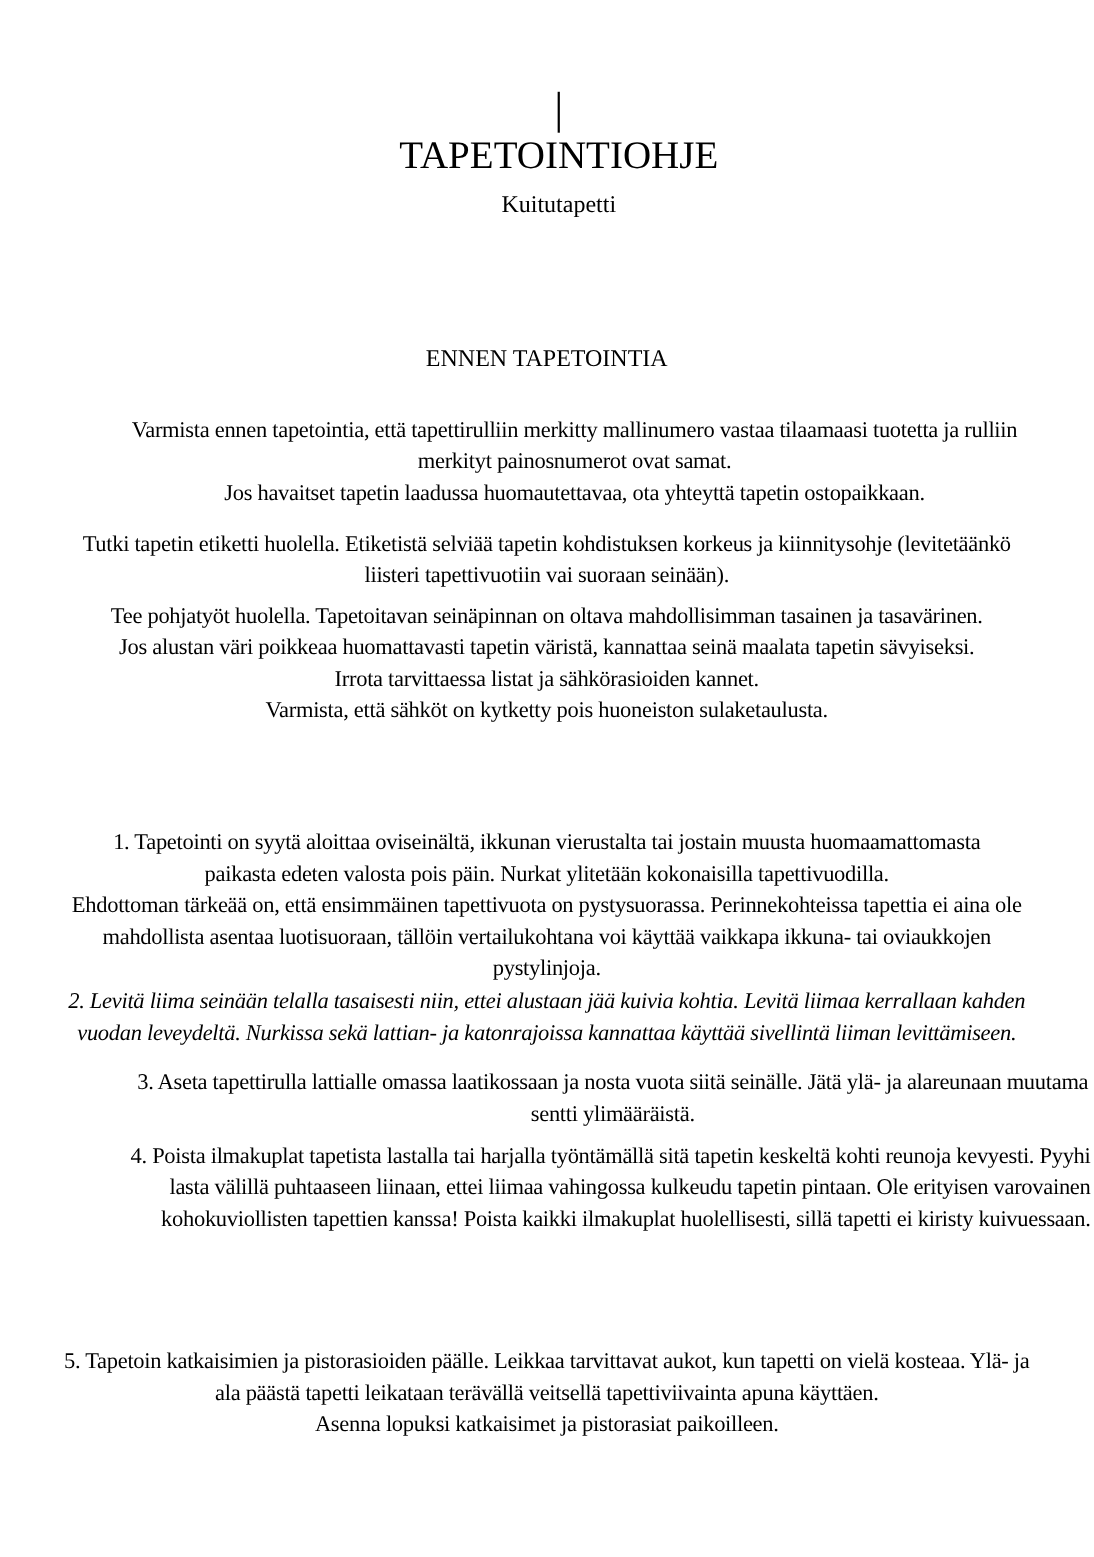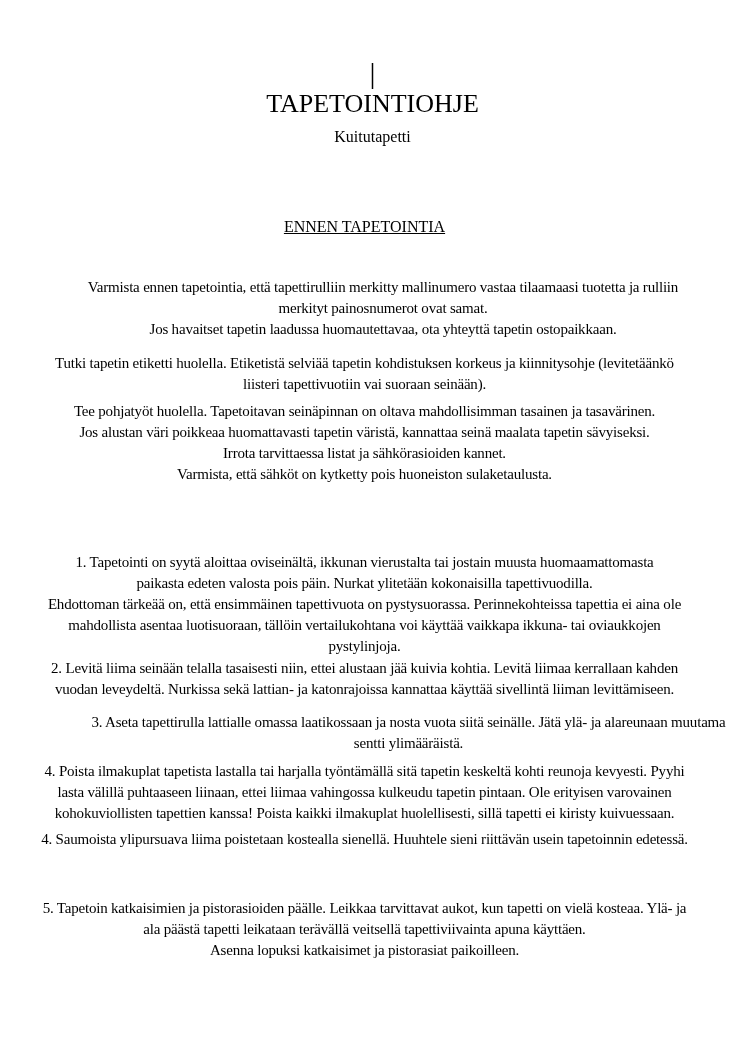--- a/index.html
+++ b/index.html
@@ -23,29 +23,29 @@
     font-size: 15px;
     line-height: 21px;
     letter-spacing: -0.2px;
   }
   
   .t-mark   { top: 58px;  left: 8px; font-size: 30px; line-height: 30px; letter-spacing: 0; }
   .t-title  { top: 88px;  left: 8px; font-size: 26px; line-height: 31px; letter-spacing: 0; font-weight: normal; margin: 0; }
   .t-sub    { top: 126px; left: 8px; font-size: 16px; line-height: 21px; letter-spacing: 0; }
 
   .heading  { font-size: 16px; letter-spacing: 0; font-weight: normal; margin: 0; }
-  .hd1  { top: 216px; text-decoration: underline; }
+  .hd1  { top: 229px; }
   .p1   { top: 262px; padding-left: 39px; }
   .p2   { top: 338px; }
   .p3   { top: 386px; }
   .hd2  { top: 497px; }
   .st1  { top: 537px; }
-  .st2  { top: 643px; }
+  .st2  { top: 643px; font-style: italic; }
   .st3  { top: 697px; margin-left: 44px; }
-  .st4  { top: 746px; }
+  .st4  { top: 746px; text-align: right; }
   .st4b { top: 814px; }
   .st5  { top: 851px; margin-top: 47px; }
   .st6  { top: 920px; }
 </style>
 </head>
 <body>
 
 <div class="page">
 
   <div class="block t-mark">|</div>
@@ -68,18 +68,17 @@
 Ehdottoman tärkeää on, että ensimmäinen tapettivuota on pystysuorassa. Perinnekohteissa tapettia ei aina ole
 mahdollista asentaa luotisuoraan, tällöin vertailukohtana voi käyttää vaikkapa ikkuna- tai oviaukkojen
 pystylinjoja.</p>
   <p class="block st2">2. Levitä liima seinään telalla tasaisesti niin, ettei alustaan jää kuivia kohtia. Levitä liimaa kerrallaan kahden
 vuodan leveydeltä. Nurkissa sekä lattian- ja katonrajoissa kannattaa käyttää sivellintä liiman levittämiseen.</p>
   <p class="block st3">3. Aseta tapettirulla lattialle omassa laatikossaan ja nosta vuota siitä seinälle. Jätä ylä- ja alareunaan muutama
 sentti ylimääräistä.</p>
   <p class="block st4">4. Poista ilmakuplat tapetista lastalla tai harjalla työntämällä sitä tapetin keskeltä kohti reunoja kevyesti. Pyyhi
 lasta välillä puhtaaseen liinaan, ettei liimaa vahingossa kulkeudu tapetin pintaan. Ole erityisen varovainen
 kohokuviollisten tapettien kanssa! Poista kaikki ilmakuplat huolellisesti, sillä tapetti ei kiristy kuivuessaan.</p>
-  <p class="block st4b">4. Saumoista ylipursuava liima poistetaan kostealla sienellä. Huuhtele sieni riittävän usein tapetoinnin edetessä.</p>
   <p class="block st5">5. Tapetoin katkaisimien ja pistorasioiden päälle. Leikkaa tarvittavat aukot, kun tapetti on vielä kosteaa. Ylä- ja
 ala päästä tapetti leikataan terävällä veitsellä tapettiviivainta apuna käyttäen.
 Asenna lopuksi katkaisimet ja pistorasiat paikoilleen.</p>
 
 </div>
 
 </body></html>

